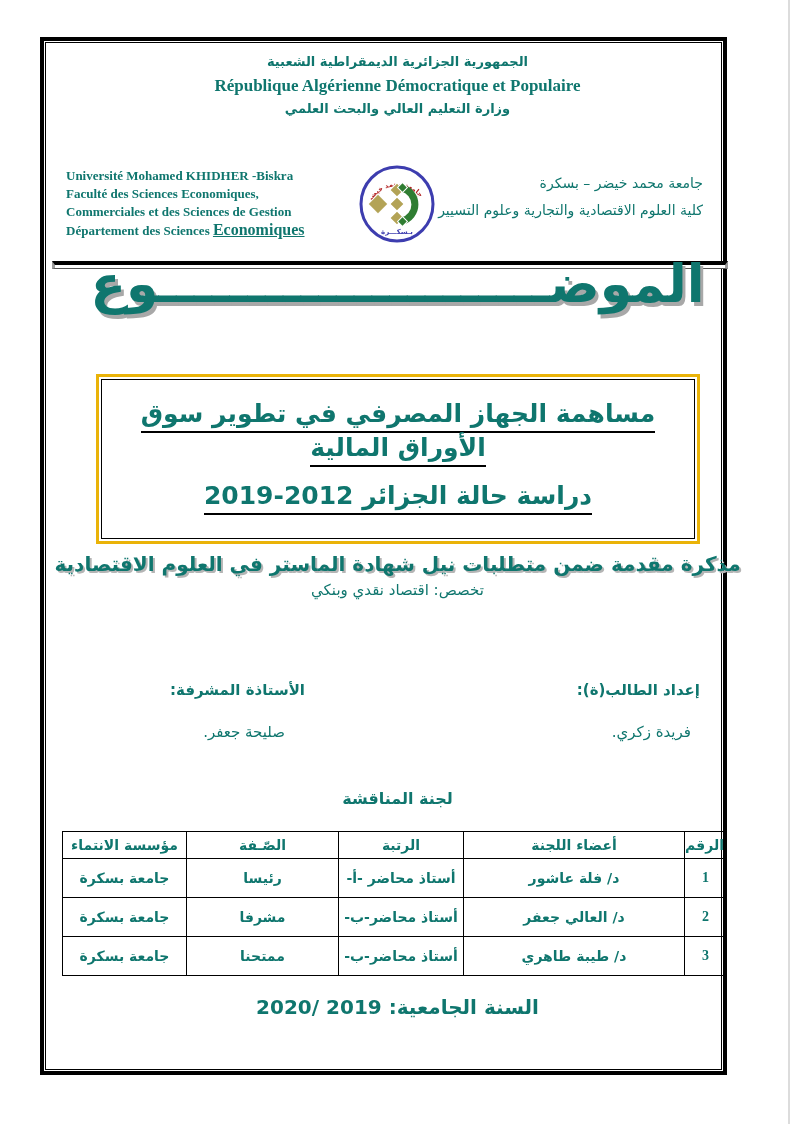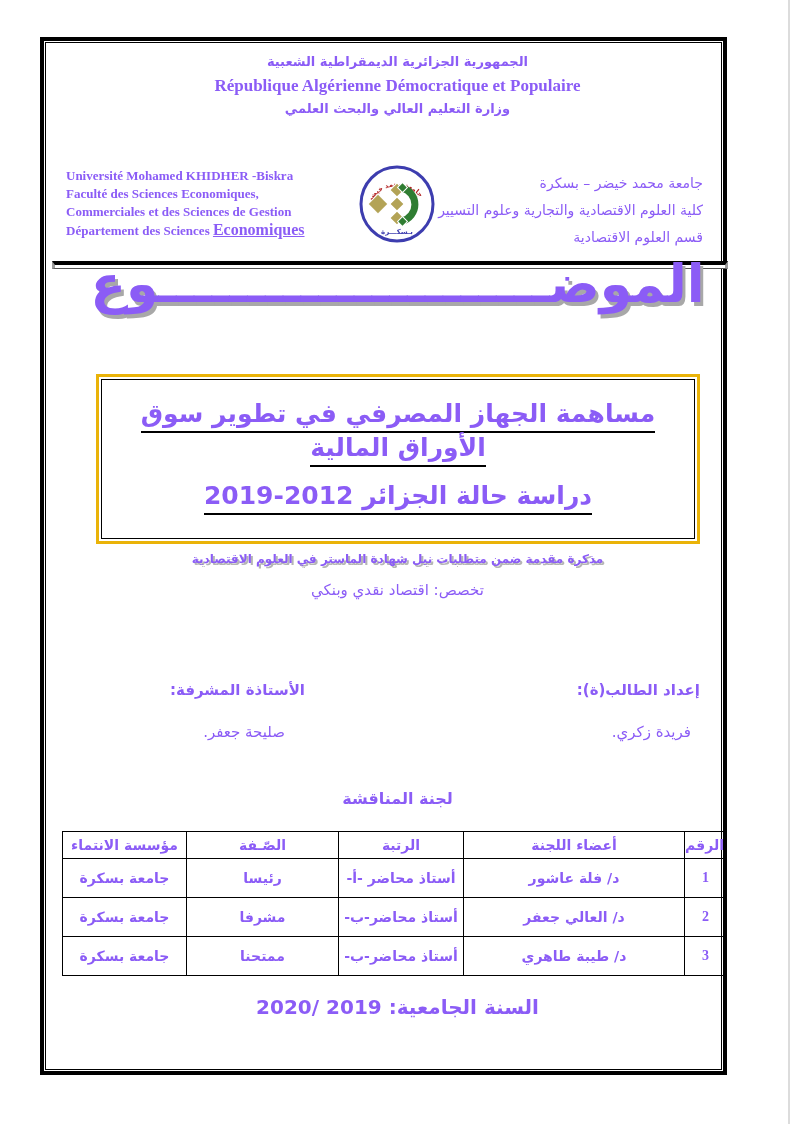--- a/index.html
+++ b/index.html
@@ -1,19 +1,19 @@
 <!DOCTYPE html>
 <html lang="ar"><head>
 <meta charset="utf-8">
 <style>
   * { margin:0; padding:0; box-sizing:border-box; }
   html,body { background:#fff; }
   .page {
     position:relative; width:795px; height:1124px; background:#fff;
-    font-family:"DejaVu Sans", sans-serif; color:#8b5cf6; overflow:hidden;
+    font-family:"DejaVu Sans", sans-serif; color:#0f766e; overflow:hidden;
   }
   .edge-line { position:absolute; left:788px; top:0; width:2px; height:1124px; background:#dcdcdc; }
 
   .frame {
     position:absolute; left:40px; top:37px; width:687px; height:1038px;
     border:4px solid #000;
   }
   .frame::before {
     content:""; position:absolute; inset:1px; border:1px solid #000; pointer-events:none;
   }
@@ -49,21 +49,21 @@
 
   .title-box {
     left:96px; top:374px; width:604px; height:170px;
     border:3px solid #eab308; text-align:center;
   }
   .title-box::before { content:""; position:absolute; inset:2px; border:1px solid #000; pointer-events:none; }
   .title-line { display:block; margin-top:20px; font-size:25px; font-weight:bold; line-height:34px; }
   .title-line + .title-line { margin-top:14px; }
   .uline { border-bottom:2px solid #000; padding-bottom:3px; }
 
-  .memo1 { top:552px; font-size:12px; font-weight:bold; text-shadow:2px 2px 0 #b5b5b5; }
+  .memo1 { top:552px; font-size:20px; font-weight:bold; text-shadow:2px 2px 0 #b5b5b5; }
   .memo2 { top:581px; font-size:15px; }
 
   .p-label { font-size:15px; font-weight:bold; }
   .p-name  { font-size:15px; }
   .student-label    { top:681px; right:95px;  }
   .student-name     { top:723px; right:104px; }
   .supervisor-label { top:681px; left:170px; width:135px; text-align:right; }
   .supervisor-name  { top:723px; left:170px; width:115px; text-align:right; }
 
   .committee-heading { top:789px; font-size:16px; font-weight:bold; }
@@ -117,21 +117,20 @@
       <path d="M 49 24 a 17 17 0 0 1 0 33" fill="none" stroke="#2f7d32" stroke-width="7"></path>
       <rect x="46" y="20" width="7" height="7" transform="rotate(45 49.5 23.5)" fill="#2f7d32" stroke="#fff" stroke-width="1"></rect>
       <rect x="46" y="54" width="7" height="7" transform="rotate(45 49.5 57.5)" fill="#2f7d32" stroke="#fff" stroke-width="1"></rect>
     </g>
     <text x="44" y="70" font-size="7" fill="#3d3daf" font-weight="bold" text-anchor="middle">بـسكـــرة</text>
   </svg>
 
   <div class="abs inst-ar ar">
     <div>جامعة محمد خيضر – بسكرة</div>
     <div>كلية العلوم الاقتصادية والتجارية وعلوم التسيير</div>
-    <div>قسم العلوم الاقتصادية</div>
   </div>
 
   <div class="abs rule"></div>
 
   <div class="abs center ar banner">الموضــــــــــــــــــــــوع</div>
 
   <div class="abs title-box ar">
     <span class="title-line"><span class="uline">مساهمة الجهاز المصرفي في تطوير سوق الأوراق المالية</span></span>
     <span class="title-line"><span class="uline">دراسة حالة الجزائر 2012‏-‏2019</span></span>
   </div>

